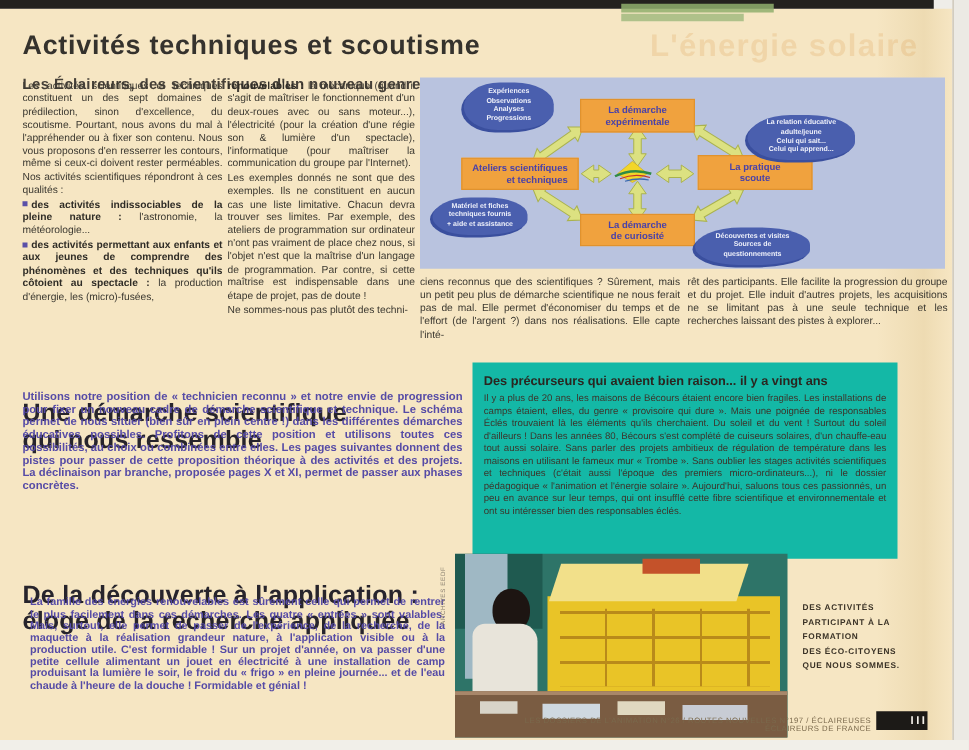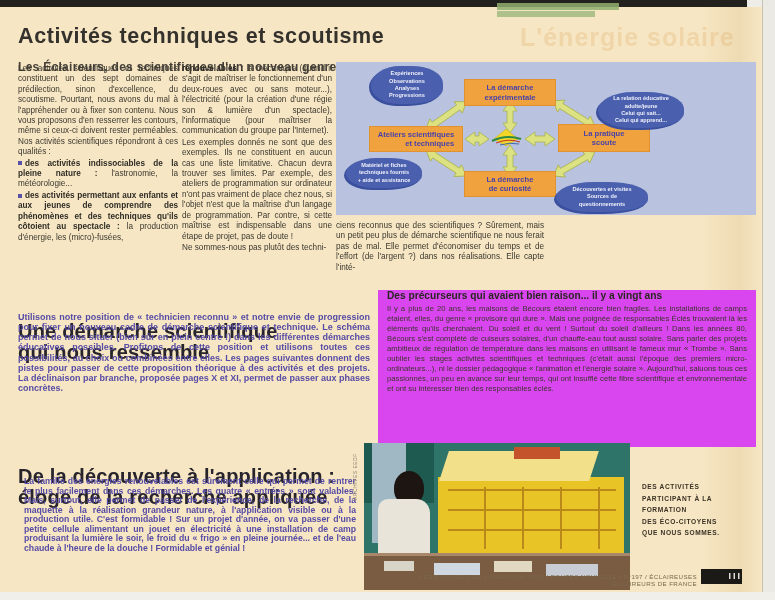--- a/index.html
+++ b/index.html
@@ -42,21 +42,21 @@
   #logo{left:152px;top:64px;width:36px;height:26px;}
   
   .sechead{font-size:20px;font-weight:bold;color:#27242c;line-height:1.05;white-space:pre-line;letter-spacing:.2px;margin-top:24px;}
   #dem-head{left:18px;top:297px;width:360px;}
   #dem-body{left:18px;top:312px;width:352px;font-size:9px;font-weight:bold;color:#564ba6;
     line-height:1.13;text-align:justify;}
   #dec-head{left:18px;top:442px;width:360px;}
   #dec-body{left:24px;top:477px;width:332px;font-size:8.7px;font-weight:bold;color:#564ba6;
     line-height:1.1;text-align:justify;}
   
-  #sidebar{left:378px;top:290px;width:378px;height:157px;background:#d946ef;padding:0 9px;box-sizing:border-box;}
+  #sidebar{left:378px;top:290px;width:340px;height:157px;background:#14b8a6;padding:10px 9px;box-sizing:border-box;}
   #sb-head{font-size:10.2px;font-weight:bold;color:#2a2620;margin:0 0 3px 0;}
   #sb-body{font-size:7.7px;line-height:1.3;color:#3c362c;text-align:justify;}
   
   #photo{left:364px;top:443px;width:266px;height:147px;background:#2e7468;overflow:hidden;}
   .ph{position:absolute;}
   #credit{left:352px;top:500px;width:92px;font-size:5px;color:#8a8070;
     transform:rotate(-90deg);transform-origin:left top;letter-spacing:.5px;}
   #caption{left:642px;top:481px;width:100px;font-size:6.6px;font-weight:bold;color:#3a3226;
     letter-spacing:.6px;white-space:pre-line;line-height:1.75;}
   
@@ -126,20 +126,21 @@
       <svg width="36" height="26">
         <polygon points="6,13 18,3 30,13 18,20" fill="#f2d628" stroke="#caa81a" stroke-width="0.5"></polygon>
         <path d="M4 15 Q18 8 33 13" stroke="#2f8a46" stroke-width="2" fill="none"></path>
         <path d="M8 17 Q20 12 32 16" stroke="#c4352a" stroke-width="1" fill="none"></path>
         <path d="M12 19 Q22 16 31 18" stroke="#3a6ab0" stroke-width="1" fill="none"></path>
       </svg>
     </div>
   </div>
 
   <div class="abs col" id="col3">ciens reconnus que des scientifiques ? Sûrement, mais un petit peu plus de démarche scientifique ne nous ferait pas de mal. Elle permet d'économiser du temps et de l'effort (de l'argent ?) dans nos réalisations. Elle capte l'inté-</div>
+  <div class="abs col" id="col4">rêt des participants. Elle facilite la progression du groupe et du projet. Elle induit d'autres projets, les acquisitions ne se limitant pas à une seule technique et les recherches laissant des pistes à explorer...</div>
 
   <div class="abs sechead" id="dem-head">Une démarche scientifique
 qui nous ressemble</div>
   <div class="abs" id="dem-body">Utilisons notre position de « technicien reconnu » et notre envie de progression pour fixer un nouveau cadre de démarche scientifique et technique. Le schéma permet de nous situer (bien sûr en plein centre !) dans les différentes démarches éducatives possibles. Profitons de cette position et utilisons toutes ces possibilités, au choix ou combinées entre elles. Les pages suivantes donnent des pistes pour passer de cette proposition théorique à des activités et des projets. La déclinaison par branche, proposée pages X et XI, permet de passer aux phases concrètes.</div>
 
   <div class="abs" id="sidebar">
     <p id="sb-head">Des précurseurs qui avaient bien raison... il y a vingt ans</p>
     <div id="sb-body">Il y a plus de 20 ans, les maisons de Bécours étaient encore bien fragiles. Les installations de camps étaient, elles, du genre « provisoire qui dure ». Mais une poignée de responsables Éclés trouvaient là les éléments qu'ils cherchaient. Du soleil et du vent ! Surtout du soleil d'ailleurs ! Dans les années 80, Bécours s'est complété de cuiseurs solaires, d'un chauffe-eau tout aussi solaire. Sans parler des projets ambitieux de régulation de température dans les maisons en utilisant le fameux mur « Trombe ». Sans oublier les stages activités scientifiques et techniques (c'était aussi l'époque des premiers micro-ordinateurs...), ni le dossier pédagogique « l'animation et l'énergie solaire ». Aujourd'hui, saluons tous ces passionnés, un peu en avance sur leur temps, qui ont insufflé cette fibre scientifique et environnementale et ont su intéresser bien des responsables éclés.</div>
   </div>
 

